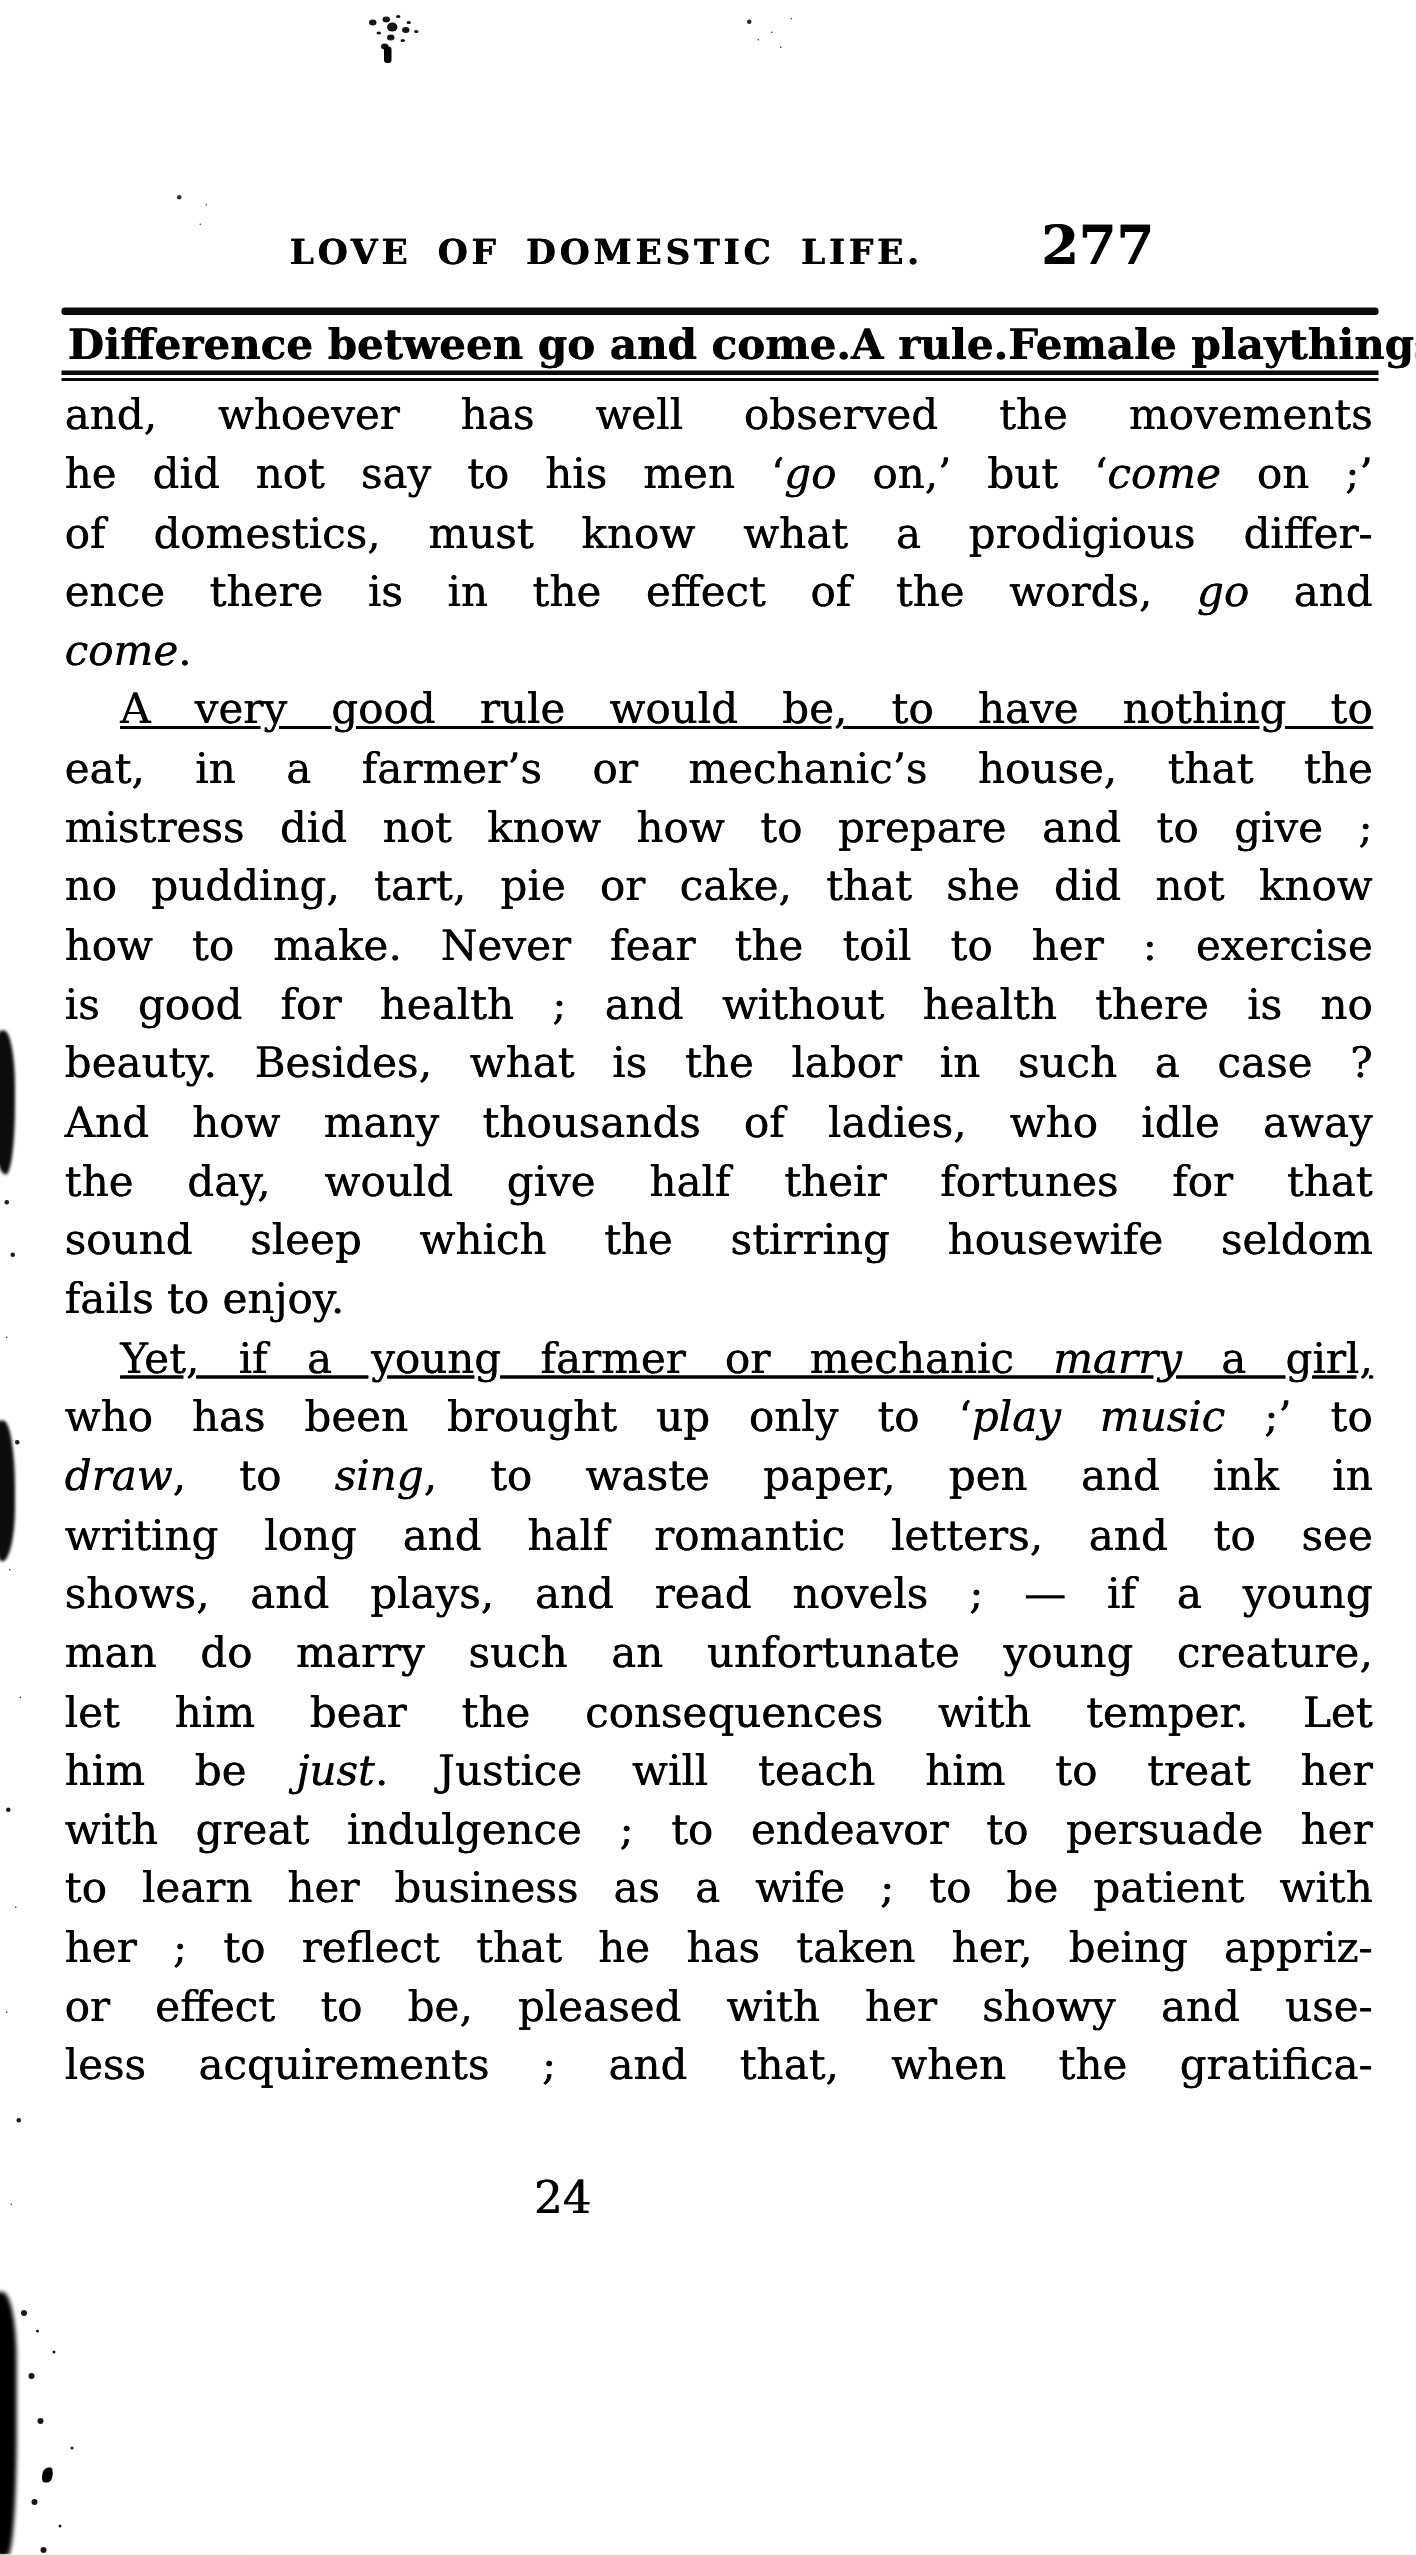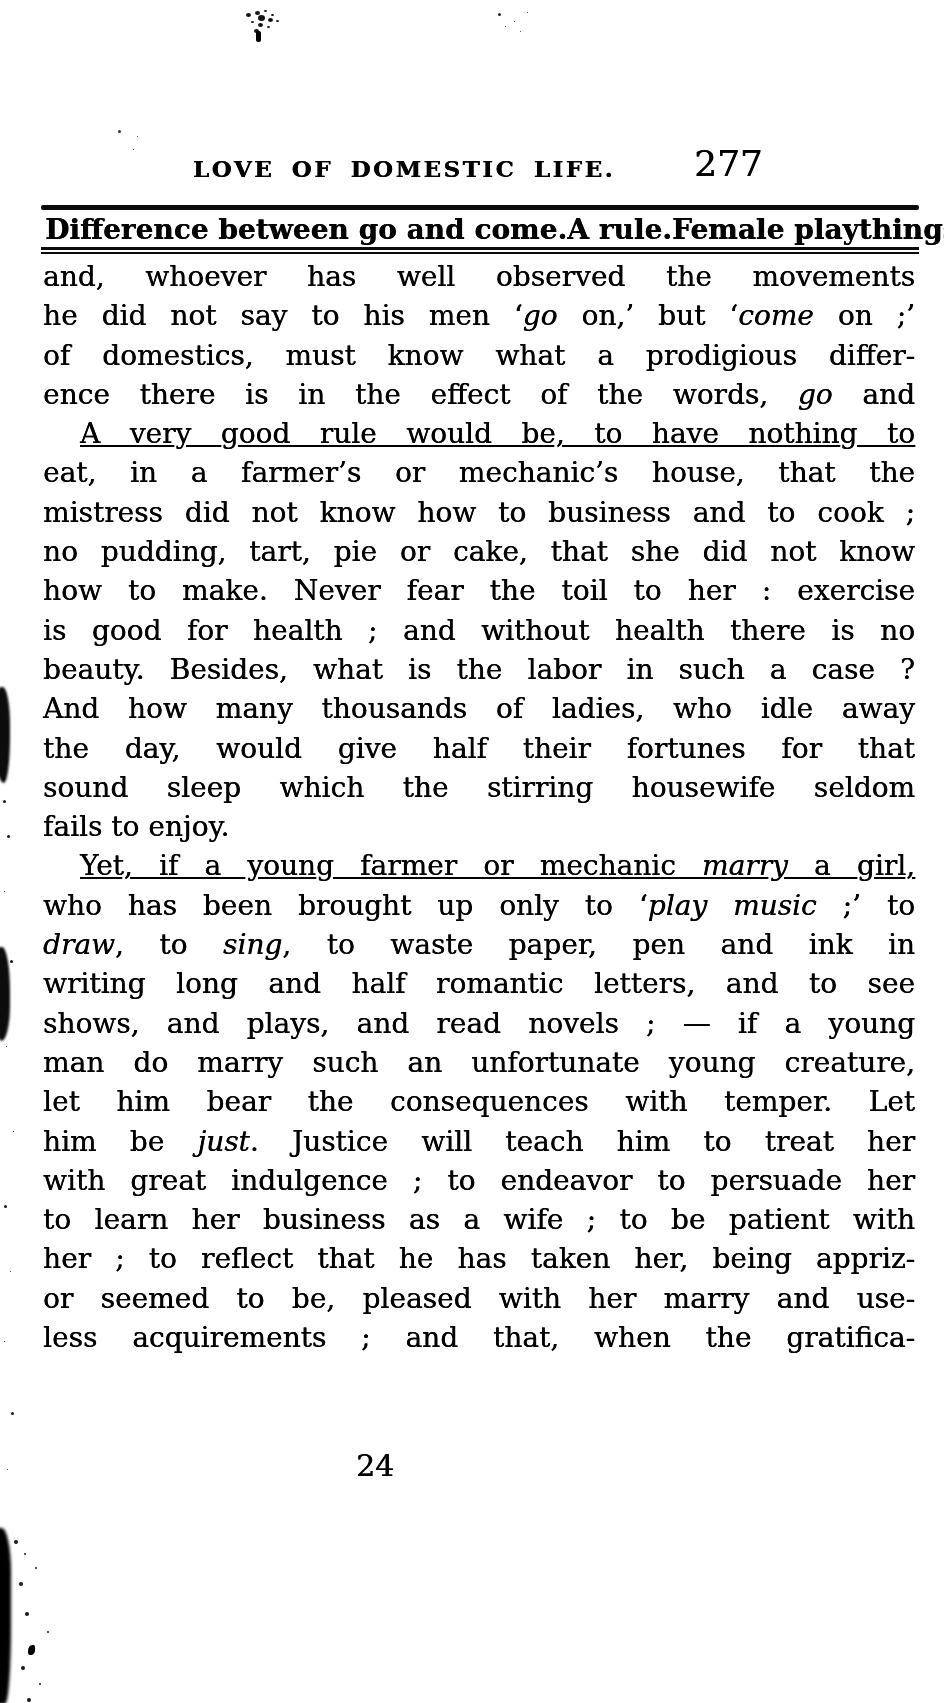--- a/index.html
+++ b/index.html
@@ -9,21 +9,21 @@
     overflow:hidden;color:#0b0b0b;
   }
   
   .running-title{
     position:absolute;top:155px;left:404px;transform:translateX(-50%);
     font-size:23px;font-weight:bold;letter-spacing:2.5px;word-spacing:7px;
     white-space:nowrap;text-shadow:.4px 0 0 currentColor;
   }
   .folio{
     position:absolute;top:143px;left:694px;
-    font-size:36px;font-weight:normal;text-shadow:.5px 0 0 currentColor;
+    font-size:36px;font-weight:bold;text-shadow:.5px 0 0 currentColor;
   }
   
   .head-rules{position:absolute;top:205px;left:41px;width:878px;}
   .rule-thick{height:5px;background:#0b0b0b;border-radius:2px;}
   .subheader{
     display:flex;justify-content:space-between;align-items:baseline;
     padding:3px 158px 1px 4px;
     font-size:28px;font-weight:bold;text-shadow:.4px 0 0 currentColor;
     white-space:nowrap;
   }
@@ -103,25 +103,26 @@
     </div>
     <div class="rule-double"></div>
   </div>
 
   <div class="body-text">
       <div class="para">
         <div class="line just"><span>and, whoever has well observed the movements</span></div>
         <div class="line just first"><span>he did not say to his men ‘</span><i>go</i><span> on,’ but ‘</span><i>come</i><span> on ;’</span></div>
         <div class="line just"><span>of domestics, must know what a prodigious differ-</span></div>
         <div class="line just"><span>ence there is in the effect of the words, </span><i>go</i><span> and</span></div>
+        <div class="line"><i>come</i><span>.</span></div>
       </div>
       <div class="para indent">
         <div class="line just first"><span>A very good rule would be, to have nothing to</span></div>
         <div class="line just"><span>eat, in a farmer’s or mechanic’s house, that the</span></div>
-        <div class="line just"><span>mistress did not know how to business and to cook ;</span></div>
+        <div class="line just"><span>mistress did not know how to prepare and to give ;</span></div>
         <div class="line just"><span>no pudding, tart, pie or cake, that she did not know</span></div>
         <div class="line just"><span>how to make. Never fear the toil to her : exercise</span></div>
         <div class="line just"><span>is good for health ; and without health there is no</span></div>
         <div class="line just"><span>beauty. Besides, what is the labor in such a case ?</span></div>
         <div class="line just"><span>And how many thousands of ladies, who idle away</span></div>
         <div class="line just"><span>the day, would give half their fortunes for that</span></div>
         <div class="line just"><span>sound sleep which the stirring housewife seldom</span></div>
         <div class="line"><span>fails to enjoy.</span></div>
       </div>
       <div class="para indent">
@@ -129,21 +130,21 @@
         <div class="line just"><span>who has been brought up only to ‘</span><i>play music</i><span> ;’ to</span></div>
         <div class="line just"><i>draw</i><span>, to </span><i>sing</i><span>, to waste paper, pen and ink in</span></div>
         <div class="line just"><span>writing long and half romantic letters, and to see</span></div>
         <div class="line just"><span>shows, and plays, and read novels ; — if a young</span></div>
         <div class="line just"><span>man do marry such an unfortunate young creature,</span></div>
         <div class="line just"><span>let him bear the consequences with temper. Let</span></div>
         <div class="line just"><span>him be </span><i>just</i><span>. Justice will teach him to treat her</span></div>
         <div class="line just"><span>with great indulgence ; to endeavor to persuade her</span></div>
         <div class="line just"><span>to learn her business as a wife ; to be patient with</span></div>
         <div class="line just"><span>her ; to reflect that he has taken her, being appriz-</span></div>
-        <div class="line just"><span>or seemed to be, pleased with her marry and use-</span></div>
+        <div class="line just"><span>or effect to be, pleased with her showy and use-</span></div>
         <div class="line just"><span>less acquirements ; and that, when the gratifica-</span></div>
       </div>
     </div>
 
   <div class="signature">24</div>
 
   <div class="art dot smudge-top"></div>
   <div class="art smudge-top-bar"></div>
   <div class="art dot dots-top-right"></div>
   <div class="art dot dots-mid-left"></div>

